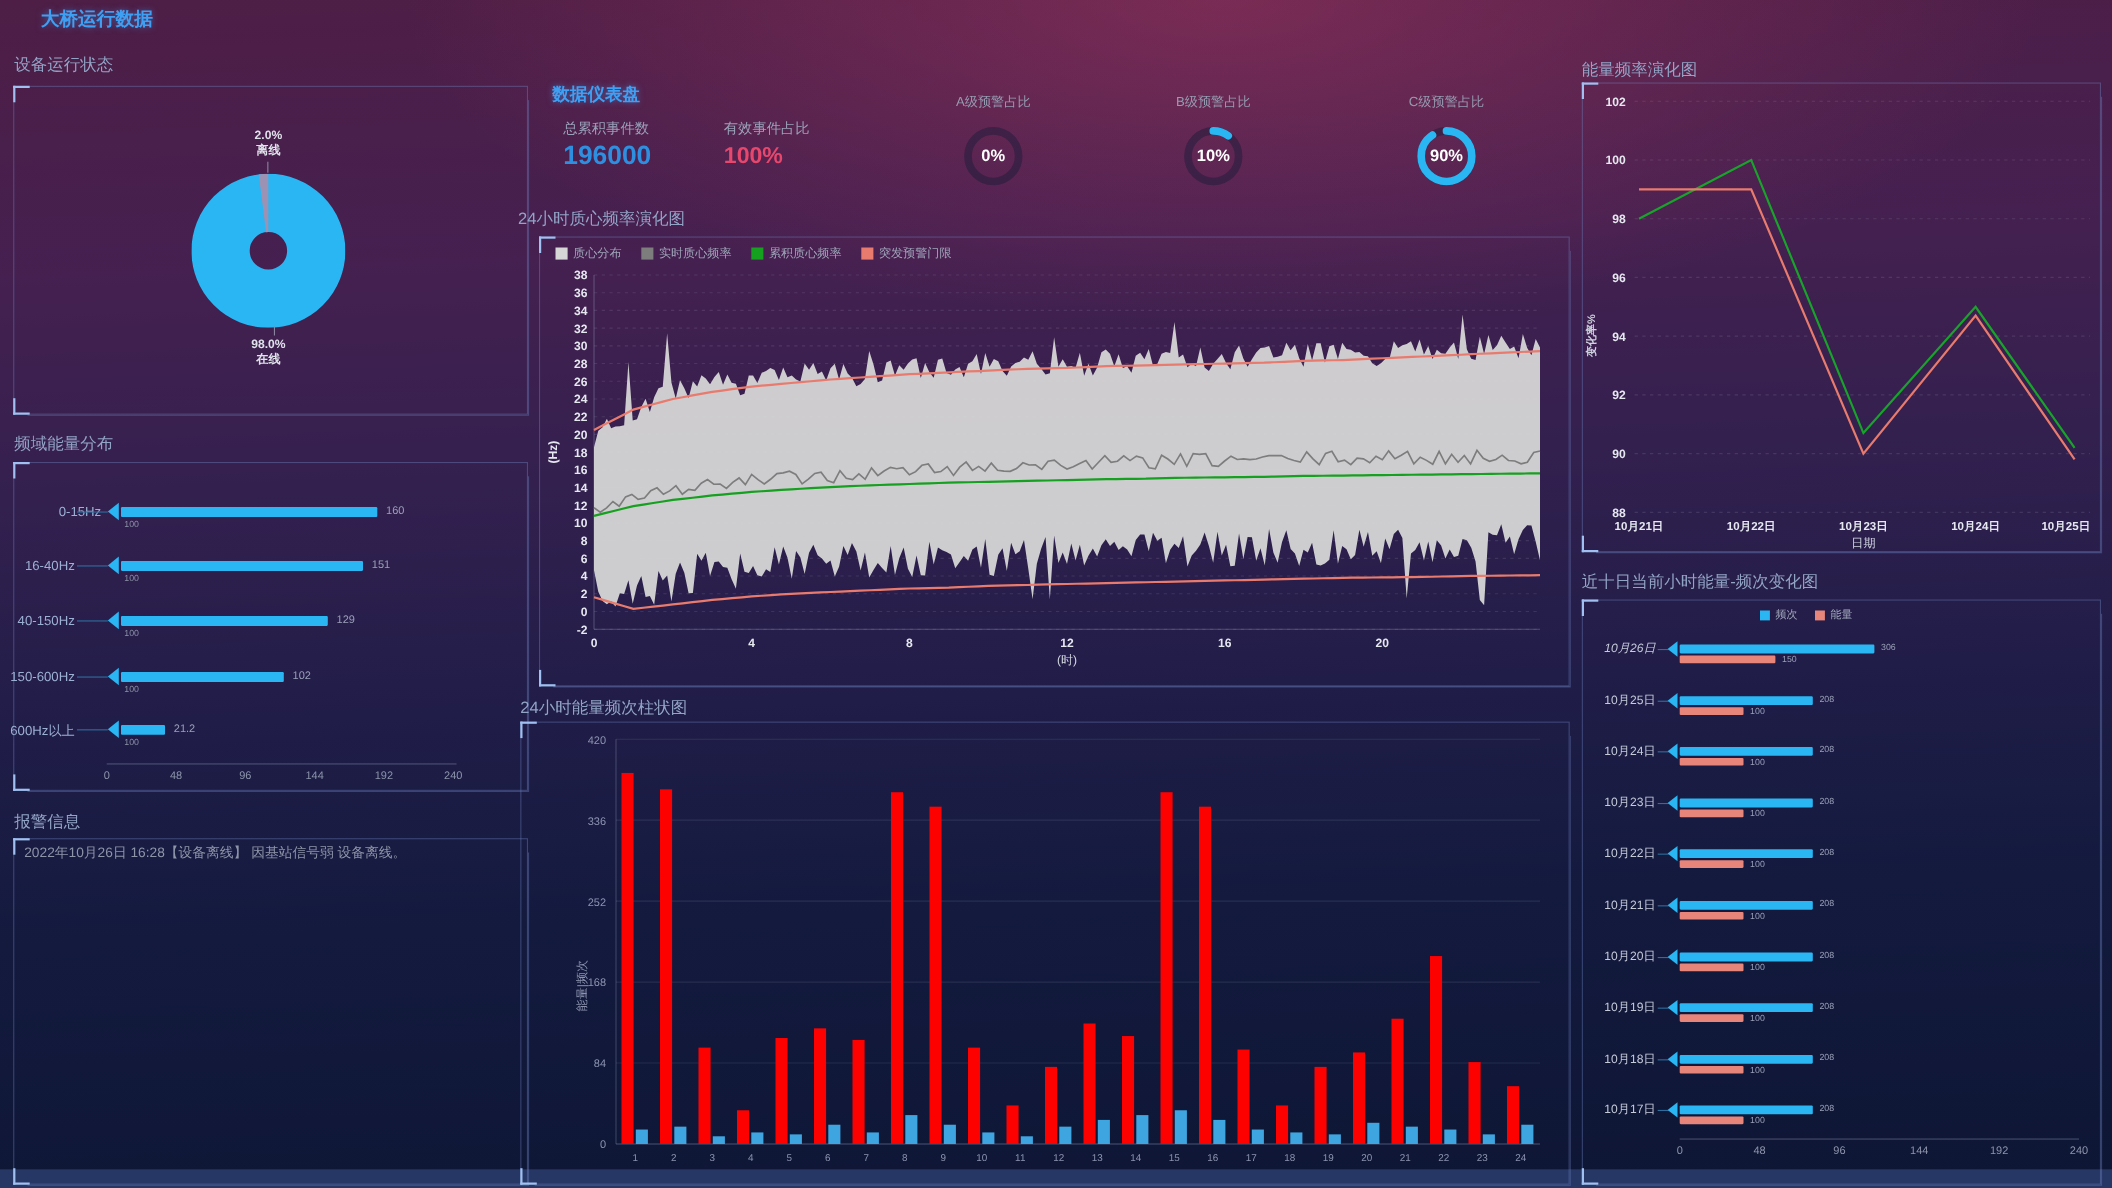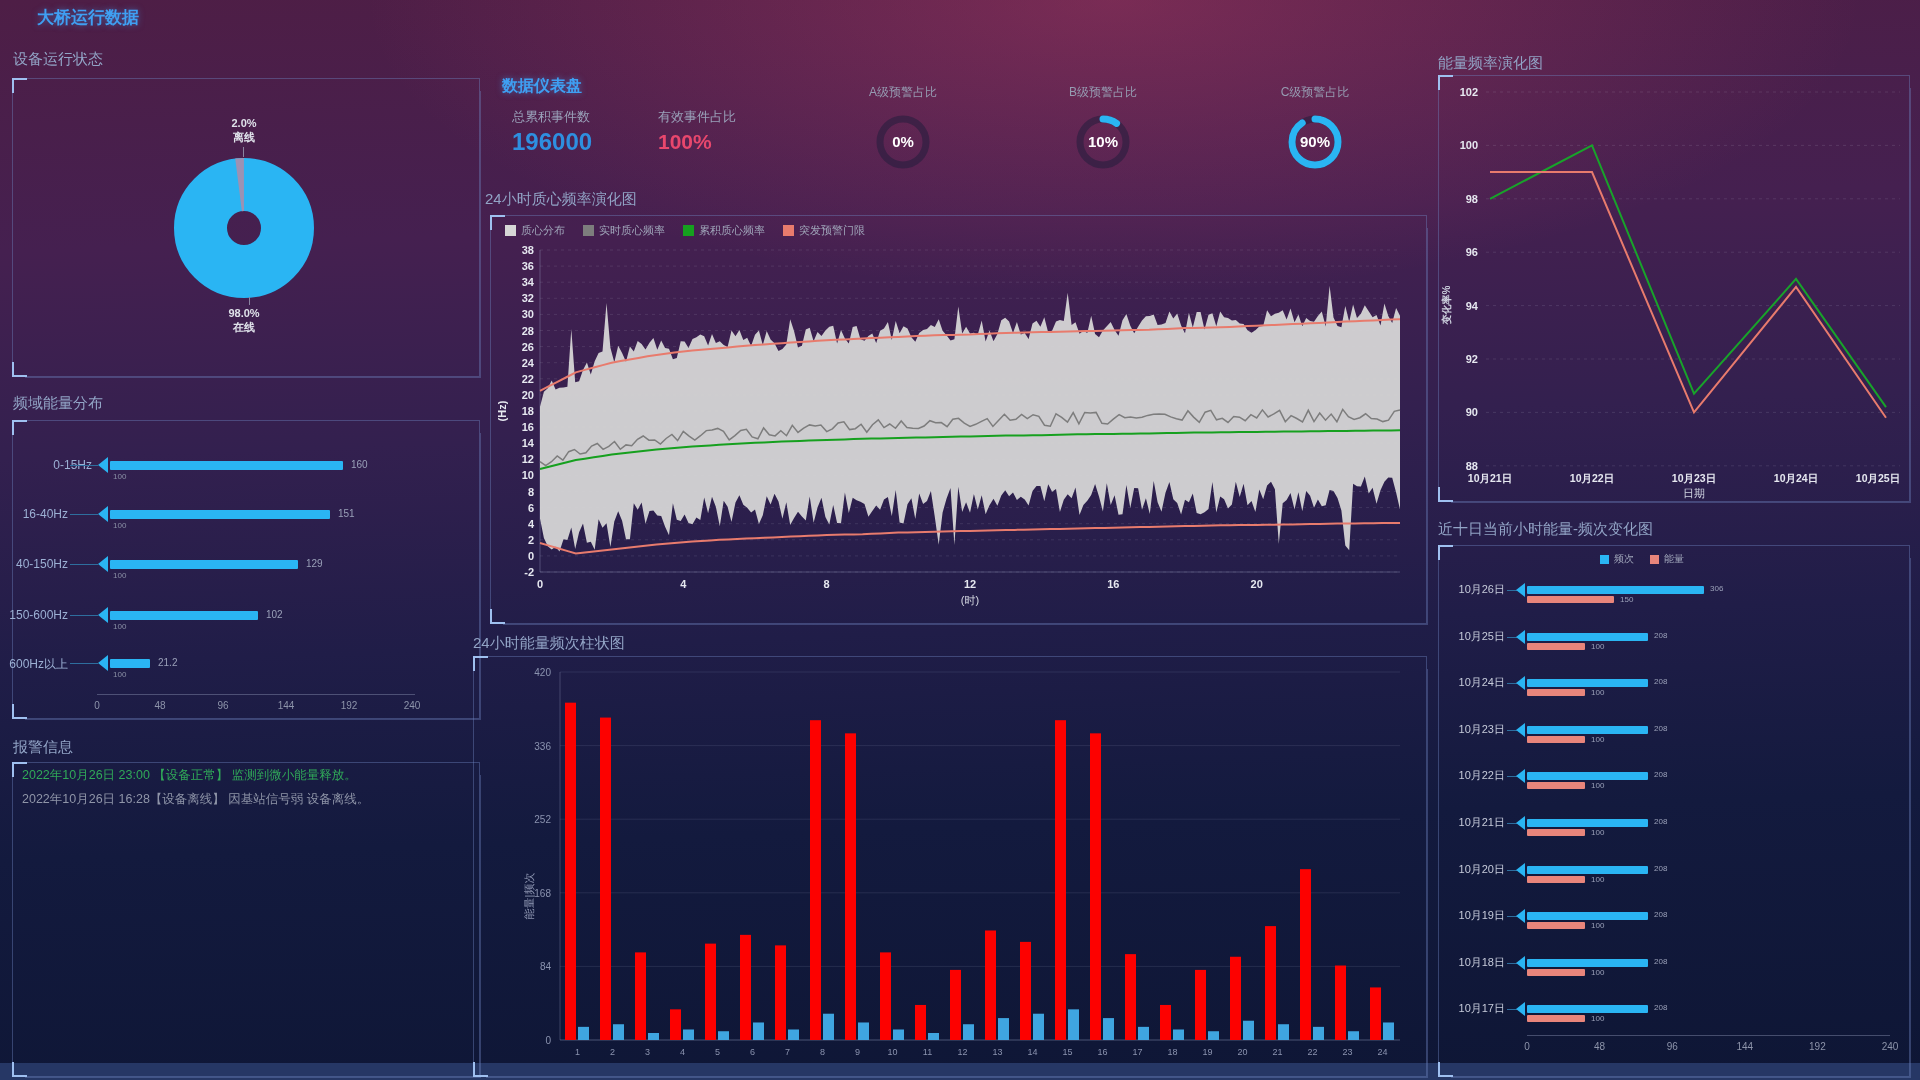--- a/index.html
+++ b/index.html
@@ -96,21 +96,20 @@
       <div class="axis-tick" style="left:160px;top:700px;">48</div>
       <div class="axis-tick" style="left:223px;top:700px;">96</div>
       <div class="axis-tick" style="left:286px;top:700px;">144</div>
       <div class="axis-tick" style="left:349px;top:700px;">192</div>
       <div class="axis-tick" style="left:412px;top:700px;">240</div>
     </div>
 
   <div class="abs sec-title" style="left:13px;top:738px;">报警信息</div>
   <div class="panel" style="left:12px;top:762px;width:466px;height:313px;"></div>
   <div id="alarm-list" class="abs" style="left:22px;top:764px;z-index:2;">
-      <div class="alarm-item" style="color:#30a958;">2022年10月26日 23:00 【设备正常】 监测到微小能量释放。</div>
       <div class="alarm-item" style="color:#8f95a8;">2022年10月26日 16:28【设备离线】 因基站信号弱 设备离线。</div>
     </div>
 
   <div class="abs page-title" style="left:502px;top:76px;font-size:16px;">数据仪表盘</div>
   <div class="abs stat-label" style="left:512px;top:108px;">总累积事件数</div>
   <div class="abs stat-value" style="left:512px;top:128px;font-size:24px;color:#2e8fe0;">196000</div>
   <div class="abs stat-label" style="left:658px;top:108px;">有效事件占比</div>
   <div class="abs stat-value" style="left:658px;top:130px;font-size:21px;color:#e8476d;">100%</div>
   <div id="gauges">
       <div class="gauge-label" style="left:903px;top:84px;">A级预警占比</div>
@@ -131,21 +130,21 @@
       <div class="gauge-label" style="left:1315px;top:84px;">C级预警占比</div>
       <div class="gauge-box" style="left:1285px;top:112px;">
         <svg width="60" height="60">
           <circle cx="30" cy="30" r="23" fill="none" stroke="rgba(35,30,60,0.55)" stroke-width="7"></circle>
           <circle cx="30" cy="30" r="23" fill="none" stroke="#2ab5f3" stroke-width="7" stroke-linecap="round" stroke-dasharray="130.06193585861743 14.451326206513045" transform="rotate(-90 30 30)"></circle>
         </svg>
         <div class="gauge-text">90%</div>
       </div>
     </div>
 
-  <div class="abs sec-title" style="left:485px;top:190px;">24小时质心频率演化图</div>
+  <div class="abs sec-title" style="left:471px;top:190px;">24小时质心频率演化图</div>
   <div class="panel" style="left:490px;top:215px;width:935px;height:407px;"></div>
   <div id="centroid-legend" class="legend-row" style="left:505px;top:223px;">
       <div class="legend-item">
         <span class="legend-swatch" style="background:#d6d6d6"></span>
         <span class="legend-text">质心分布</span>
       </div>
       <div class="legend-item">
         <span class="legend-swatch" style="background:#7d7d7d"></span>
         <span class="legend-text">实时质心频率</span>
       </div>
@@ -352,21 +351,21 @@
       <div class="legend-item">
         <span class="legend-swatch" style="width:9px;height:9px;background:#2ab5f3"></span>
         <span class="legend-text" style="font-size:10px">频次</span>
       </div>
       <div class="legend-item">
         <span class="legend-swatch" style="width:9px;height:9px;background:#e8857b"></span>
         <span class="legend-text" style="font-size:10px">能量</span>
       </div>
     </div>
   <div id="tendays">
-      <div class="date-label" style="left:1438px;top:582px;width:67px;">10月26日</div>
+      <div class="date-label" style="left:1438px;top:582px;width:67px;font-style:italic;">10月26日</div>
       <div class="slider-line" style="left:1507px;top:590px;width:10px;"></div>
       <div class="slider-tri" style="left:1516px;top:583px;border-top-width:7px;border-bottom-width:7px;border-right:9px solid #2ab5f3;"></div>
       <div class="slider-bar" style="left:1527px;top:586px;width:177px;height:8px;background:#2ab5f3;"></div>
       <div class="slider-val" style="left:1710px;top:584px;font-size:8px;">306</div>
       <div class="slider-bar" style="left:1527px;top:596px;width:87px;height:7px;background:#e8857b;"></div>
       <div class="slider-val" style="left:1620px;top:595px;font-size:8px;">150</div>
       <div class="date-label" style="left:1438px;top:629px;width:67px;">10月25日</div>
       <div class="slider-line" style="left:1507px;top:637px;width:10px;"></div>
       <div class="slider-tri" style="left:1516px;top:630px;border-top-width:7px;border-bottom-width:7px;border-right:9px solid #2ab5f3;"></div>
       <div class="slider-bar" style="left:1527px;top:633px;width:121px;height:8px;background:#2ab5f3;"></div>

